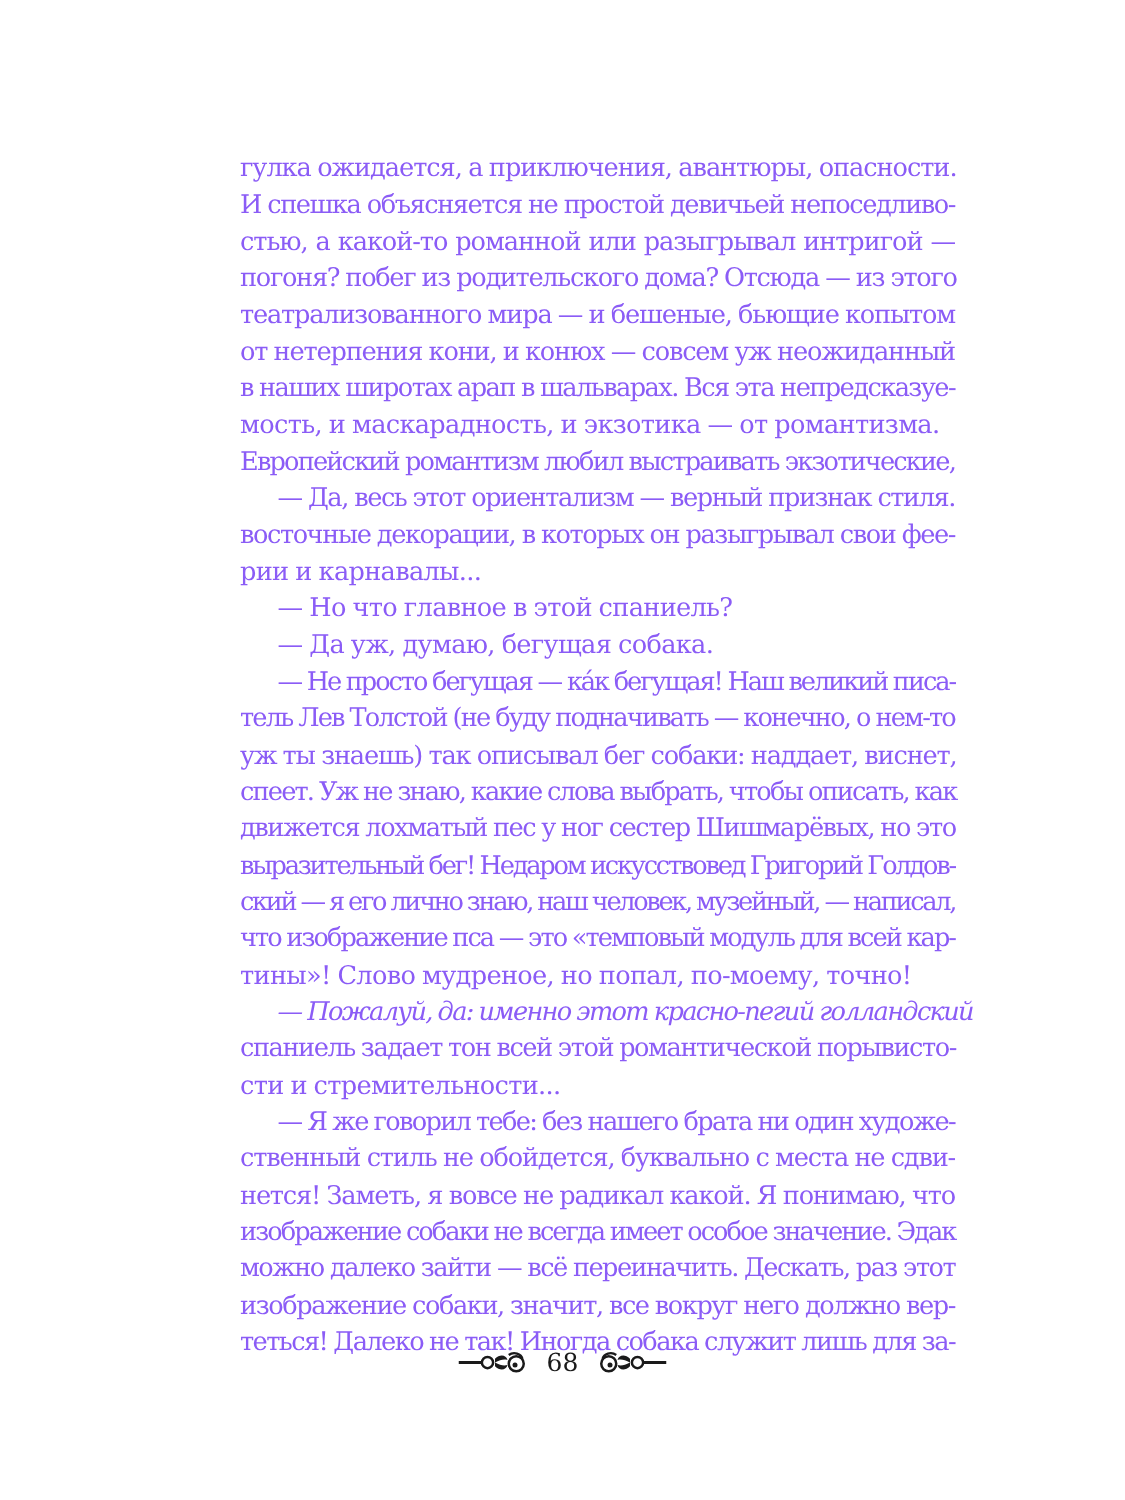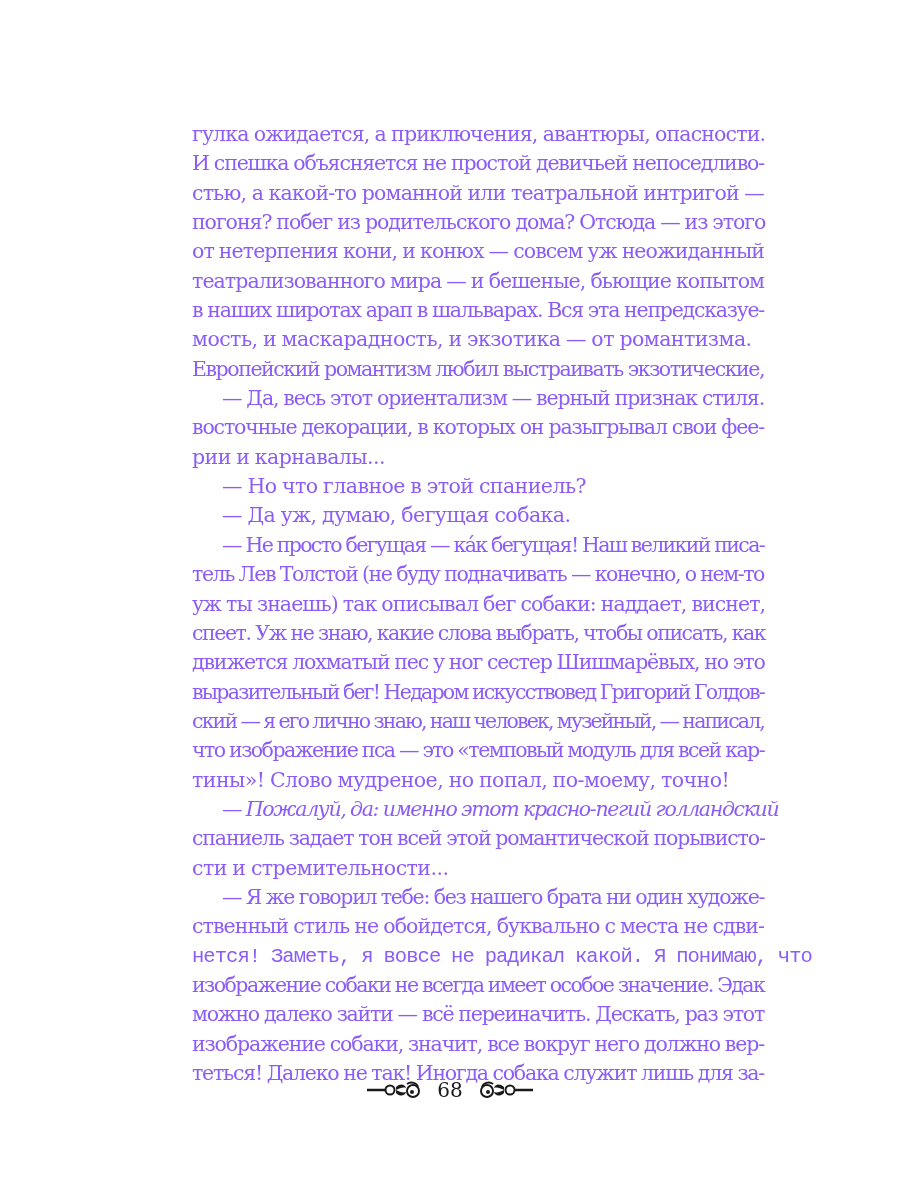--- a/index.html
+++ b/index.html
@@ -67,24 +67,24 @@
       padding: 0 4px;
     }
   </style>
 </head>
 <body>
 
 <div class="page">
   <div class="text-block" id="text-block">
       <span class="line" style="letter-spacing: -0.85px;">гулка ожидается, а приключения, авантюры, опасности.</span>
       <span class="line" style="letter-spacing: -1.15px;">И спешка объясняется не простой девичьей непоседливо-</span>
-      <span class="line" style="letter-spacing: -0.85px;">стью, а какой-то романной или театральной интригой —</span>
+      <span class="line" style="letter-spacing: -0.85px;">стью, а какой-то романной или разыгрывал интригой —</span>
       <span class="line" style="letter-spacing: -1.05px;">погоня? побег из родительского дома? Отсюда — из этого</span>
+      <span class="line" style="letter-spacing: -0.95px;">театрализованного мира — и бешеные, бьющие копытом</span>
       <span class="line" style="letter-spacing: -0.95px;">от нетерпения кони, и конюх — совсем уж неожиданный</span>
-      <span class="line" style="letter-spacing: -0.95px;">театрализованного мира — и бешеные, бьющие копытом</span>
       <span class="line" style="letter-spacing: -1.25px;">в наших широтах арап в шальварах. Вся эта непредсказуе-</span>
       <span class="line last">мость, и маскарадность, и экзотика — от романтизма.</span>
       <span class="line" style="letter-spacing: -1.45px;">Европейский романтизм любил выстраивать экзотические,</span>
       <span class="line indent" style="letter-spacing: -1.15px;">— Да, весь этот ориентализм — верный признак стиля.</span>
       <span class="line" style="letter-spacing: -1.15px;">восточные декорации, в которых он разыгрывал свои фее-</span>
       <span class="line last">рии и карнавалы...</span>
       <span class="line indent last">— Но что главное в этой спаниель?</span>
       <span class="line indent last">— Да уж, думаю, бегущая собака.</span>
       <span class="line indent" style="letter-spacing: -1.65px;">— Не просто бегущая — ка́к бегущая! Наш великий писа-</span>
       <span class="line" style="letter-spacing: -1.45px;">тель Лев Толстой (не буду подначивать — конечно, о нем-то</span>
@@ -93,21 +93,21 @@
       <span class="line" style="letter-spacing: -1.15px;">движется лохматый пес у ног сестер Шишмарёвых, но это</span>
       <span class="line" style="letter-spacing: -1.75px;">выразительный бег! Недаром искусствовед Григорий Голдов-</span>
       <span class="line" style="letter-spacing: -1.85px;">ский — я его лично знаю, наш человек, музейный, — написал,</span>
       <span class="line" style="letter-spacing: -1.55px;">что изображение пса — это «темповый модуль для всей кар-</span>
       <span class="line last">тины»! Слово мудреное, но попал, по-моему, точно!</span>
       <span class="line indent" style="letter-spacing: -1.35px; font-style: italic;">— Пожалуй, да: именно этот красно-пегий голландский</span>
       <span class="line" style="letter-spacing: -1.15px;">спаниель задает тон всей этой романтической порывисто-</span>
       <span class="line last">сти и стремительности...</span>
       <span class="line indent" style="letter-spacing: -1.35px;">— Я же говорил тебе: без нашего брата ни один художе-</span>
       <span class="line" style="letter-spacing: -0.95px;">ственный стиль не обойдется, буквально с места не сдви-</span>
-      <span class="line" style="letter-spacing: -0.95px; font-family: Liberation Mono, monospace;">нется! Заметь, я вовсе не радикал какой. Я понимаю, что</span>
+      <span class="line" style="letter-spacing: -0.95px;">нется! Заметь, я вовсе не радикал какой. Я понимаю, что</span>
       <span class="line" style="letter-spacing: -1.55px;">изображение собаки не всегда имеет особое значение. Эдак</span>
       <span class="line" style="letter-spacing: -1.25px;">можно далеко зайти — всё переиначить. Дескать, раз этот</span>
       <span class="line" style="letter-spacing: -1.15px;">изображение собаки, значит, все вокруг него должно вер-</span>
       <span class="line" style="letter-spacing: -1.25px;">теться! Далеко не так! Иногда собака служит лишь для за-</span>
     </div>
 
   <div class="folio">
     <svg class="ornament" viewBox="0 0 58 22">
       <line x1="2" y1="11" x2="20" y2="11" stroke="#1a1a1a" stroke-width="2.5"></line>
       <circle cx="25" cy="11" r="4.5" fill="none" stroke="#1a1a1a" stroke-width="2"></circle>

